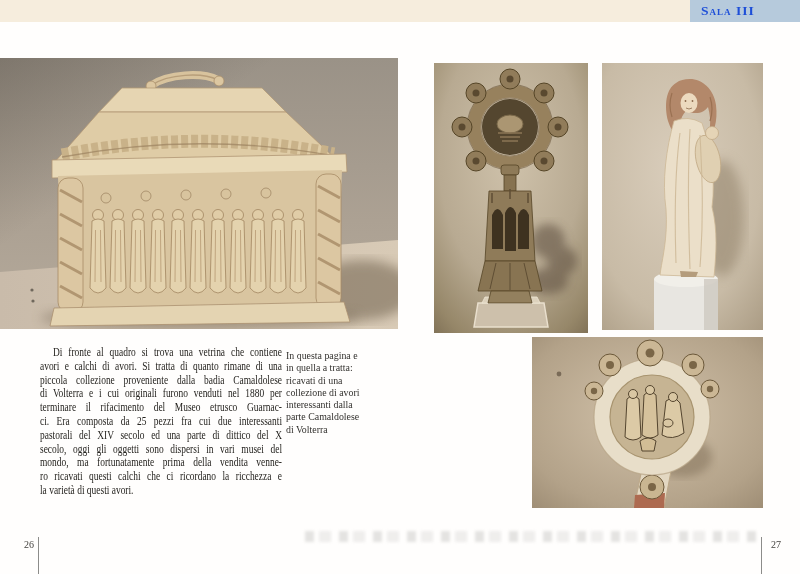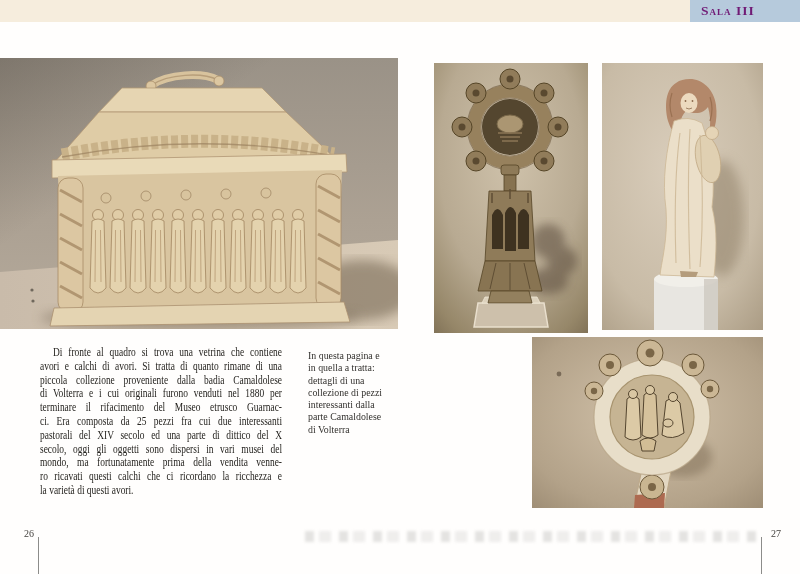--- a/index.html
+++ b/index.html
@@ -2,41 +2,41 @@
 <html><head>
 <meta charset="utf-8">
 <style>
   html,body{margin:0;padding:0;background:#e8e8e8;}
   .spread{position:relative;width:800px;height:574px;background:#fffefd;overflow:hidden;
           font-family:"Liberation Serif", serif;}
   
   .band-cream{position:absolute;left:0;top:0;width:690px;height:22px;background:#f6eddd;}
   .band-blue{position:absolute;left:690px;top:0;width:110px;height:22px;background:#b6cadc;}
   .band-blue span{display:block;padding-left:11px;line-height:22px;font-size:13.5px;font-weight:700;
-                  font-variant:small-caps;letter-spacing:1px;color:#701a75;}
+                  font-variant:small-caps;letter-spacing:1px;color:#1d4ed8;}
   
   .photo{position:absolute;overflow:hidden;}
   .photo svg{display:block;}
   .ph-casket{left:0;top:58px;width:398px;height:271px;}
   .ph-crozier{left:434px;top:63px;width:154px;height:270px;}
   .ph-figurine{left:602px;top:63px;width:161px;height:267px;}
   .ph-volute{left:532px;top:337px;width:231px;height:171px;}
   
   .bodytext{position:absolute;left:40px;top:346px;width:300px;
             transform:scaleX(0.8067);transform-origin:0 0;
             font-size:11.7px;line-height:13.8px;color:#262420;}
   .jl{text-align:justify;text-align-last:justify;text-justify:inter-word;white-space:nowrap;}
   .jl.indent{padding-left:16px;}
   .jl.last{text-align-last:left;}
   
-  .caption{position:absolute;left:308px;top:350px;width:96px;
+  .caption{position:absolute;left:286px;top:350px;width:96px;
            font-size:9.9px;line-height:12.3px;color:#33312e;}
   .caption div{white-space:nowrap;}
   
-  .pn{position:absolute;top:528px;font-size:10px;color:#44423f;}
+  .pn{position:absolute;top:539px;font-size:10px;color:#44423f;}
   .pn-left{left:14px;width:20px;text-align:right;}
   .pn-right{left:766px;width:20px;text-align:center;}
   .rule{position:absolute;top:537px;width:1px;height:37px;background:#8c8c8a;}
   .rule-left{left:38px;}
   .rule-right{left:761px;}
   
   .showthrough{position:absolute;left:305px;top:531px;width:455px;height:11px;
      background:repeating-linear-gradient(90deg, rgba(120,118,114,.20) 0 9px, rgba(0,0,0,0) 9px 14px,
                 rgba(120,118,114,.12) 14px 26px, rgba(0,0,0,0) 26px 34px);
      filter:blur(1.6px);}
@@ -285,22 +285,22 @@
     <div class="jl">pastorali del XIV secolo ed una parte di dittico del X</div>
     <div class="jl">secolo, oggi gli oggetti sono dispersi in vari musei del</div>
     <div class="jl">mondo, ma fortunatamente prima della vendita venne-</div>
     <div class="jl">ro ricavati questi calchi che ci ricordano la ricchezza e</div>
     <div class="jl last">la varietà di questi avori.</div>
   </div>
 
   <div class="caption">
     <div>In questa pagina e</div>
     <div>in quella a tratta:</div>
-    <div>dettagli di una</div>
-    <div>collezione di pezzi</div>
+    <div>ricavati di una</div>
+    <div>collezione di avori</div>
     <div>interessanti dalla</div>
     <div>parte Camaldolese</div>
     <div>di Volterra</div>
   </div>
 
   <div class="showthrough"></div>
 
   <div class="pn pn-left">26</div>
   <div class="rule rule-left"></div>
   <div class="pn pn-right">27</div>

